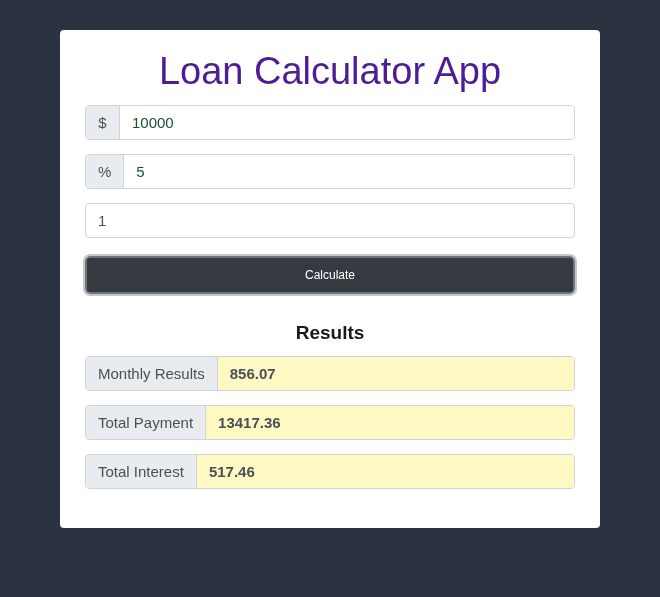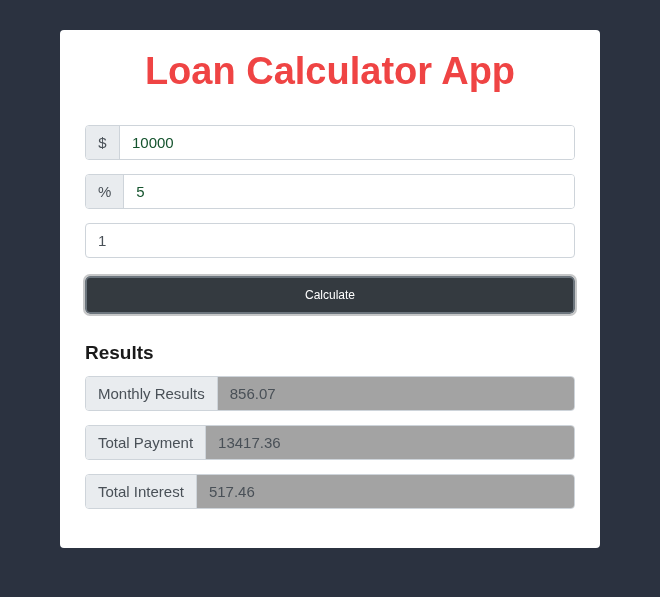--- a/index.html
+++ b/index.html
@@ -16,23 +16,23 @@
     }
     .card {
       background: #ffffff;
       border-radius: 4px;
       padding: 20px 25px 25px 25px;
       width: 100%;
     }
     .title {
       text-align: center;
       font-size: 38px;
-      font-weight: 700;
-      color: #ef4444;
-      margin-bottom: 32px;
+      font-weight: 400;
+      color: #4c1d95;
+      margin-bottom: 12px;
     }
     .input-group {
       display: flex;
       margin-bottom: 14px;
       border: 1px solid #ced4da;
       border-radius: 4px;
       overflow: hidden;
     }
     .input-group-prepend {
       background: #e9ecef;
@@ -72,21 +72,21 @@
       border: 2px solid #6c757d;
       border-radius: 5px;
       padding: 10px 0;
       font-size: 12px;
       cursor: pointer;
       margin-bottom: 28px;
       outline: 2px solid #c6c7c8;
       outline-offset: 0px;
     }
     .results-heading {
-      text-align: left;
+      text-align: center;
       font-size: 19px;
       font-weight: 600;
       color: #1a1a1a;
       margin-bottom: 12px;
     }
     .result-row {
       display: flex;
       margin-bottom: 14px;
       border: 1px solid #ced4da;
       border-radius: 4px;
@@ -98,21 +98,22 @@
       padding: 8px 12px;
       font-size: 15px;
       color: #495057;
       white-space: nowrap;
     }
     .result-value {
       flex: 1;
       padding: 8px 12px;
       font-size: 15px;
       color: #495057;
-      background: #a3a3a3;
+      background: #fef9c3;
+      font-weight: bold;
     }
   </style>
 </head>
 <body>
 
 <div class="card">
   <h1 class="title">Loan Calculator App</h1>
 
   <div class="input-group">
     <span class="input-group-prepend">$</span>

